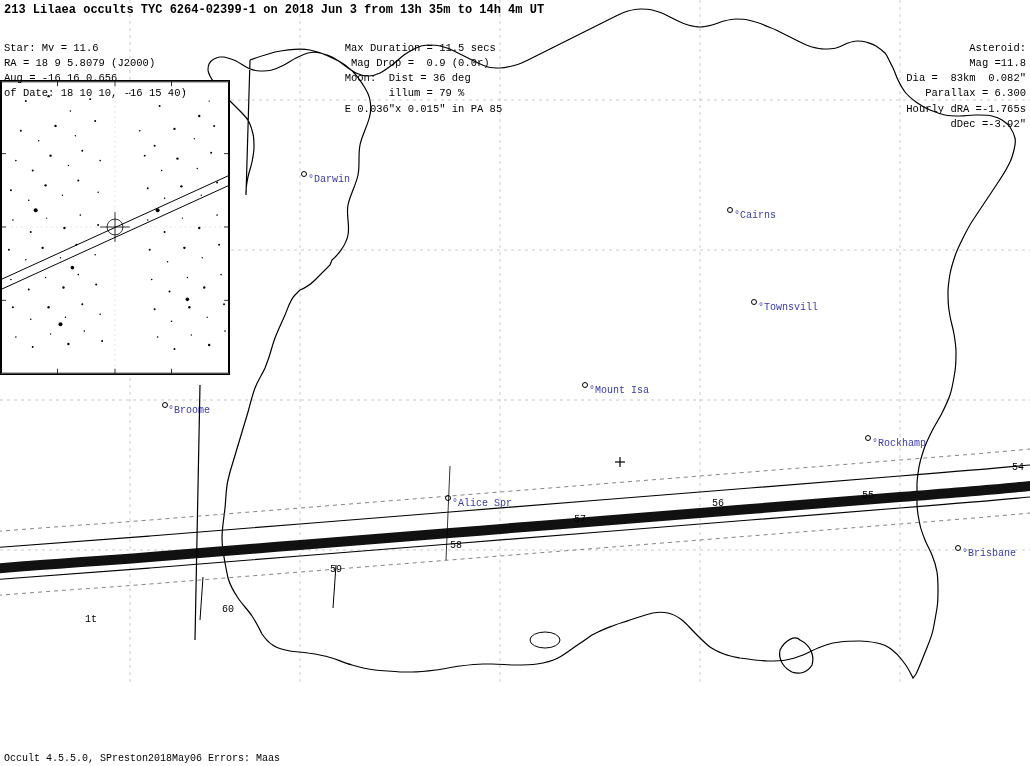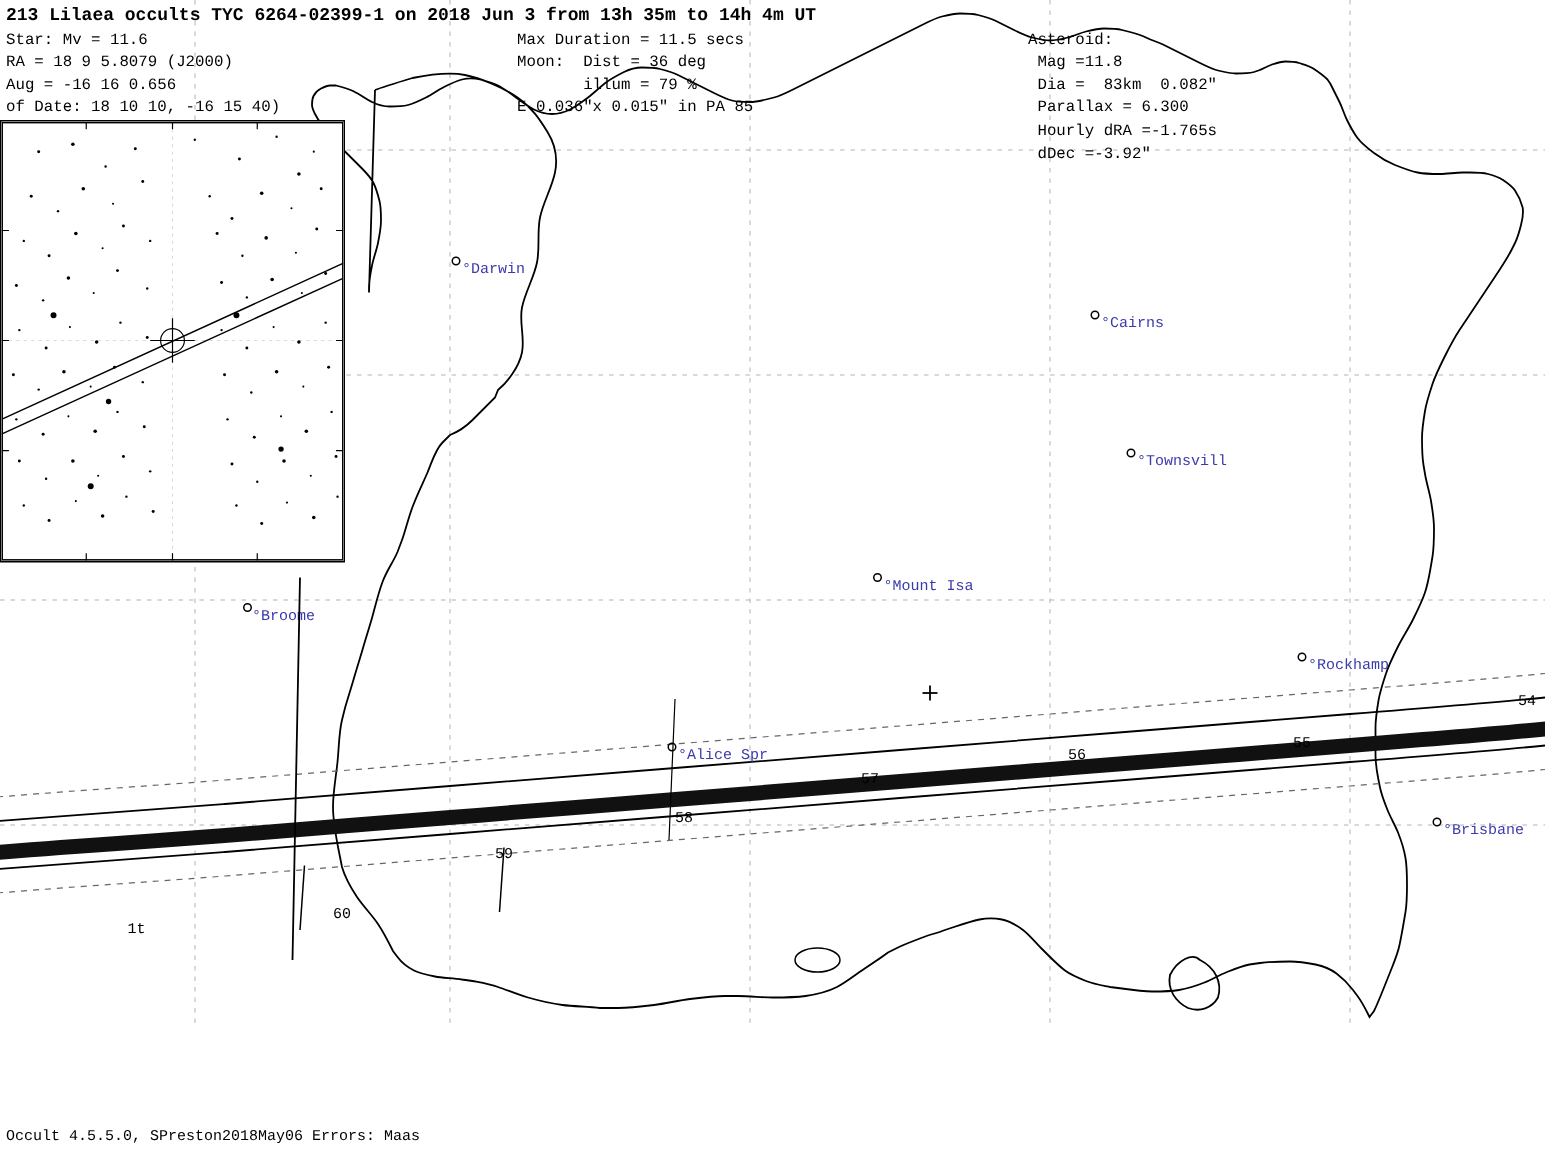--- a/index.html
+++ b/index.html
@@ -34,23 +34,24 @@
     }
     #header-cols {
       display: flex;
       gap: 0;
       margin-top: 1px;
     }
     .header-col {
       flex: 1;
       font-size: 10.5px;
       line-height: 1.45;
+      margin-top: 21px;
     }
     .header-col-right {
-      text-align: left;
+      text-align: right;
       color: #000;
     }
     #footer {
       position: absolute;
       bottom: 2px;
       left: 4px;
       font-size: 10px;
       color: #000;
       z-index: 10;
     }
@@ -87,20 +88,21 @@
     <div id="header-title">213 Lilaea occults TYC 6264-02399-1 on 2018 Jun  3 from 13h 35m to 14h  4m UT</div>
     <div id="header-cols">
       <div class="header-col">
         <div>Star:    Mv = 11.6</div>
         <div>RA  = 18  9  5.8079 (J2000)</div>
         <div>Aug = -16 16  0.656</div>
         <div>of Date: 18 10 10, -16 15 40)</div>
       </div>
       <div class="header-col">
         <div>Max Duration = 11.5 secs</div>
+        <div>&nbsp;Mag Drop =&nbsp; 0.9 (0.0r)</div>
         <div>Moon:&nbsp; Dist = 36 deg</div>
         <div>&nbsp;&nbsp;&nbsp;&nbsp;&nbsp;&nbsp; illum = 79 %</div>
         <div>E 0.036"x 0.015" in PA 85</div>
       </div>
       <div class="header-col header-col-right">
         <div>Asteroid:</div>
         <div>&nbsp;Mag =11.8</div>
         <div>&nbsp;Dia =&nbsp; 83km&nbsp; 0.082"</div>
         <div>&nbsp;Parallax = 6.300</div>
         <div>&nbsp;Hourly dRA =-1.765s</div>

